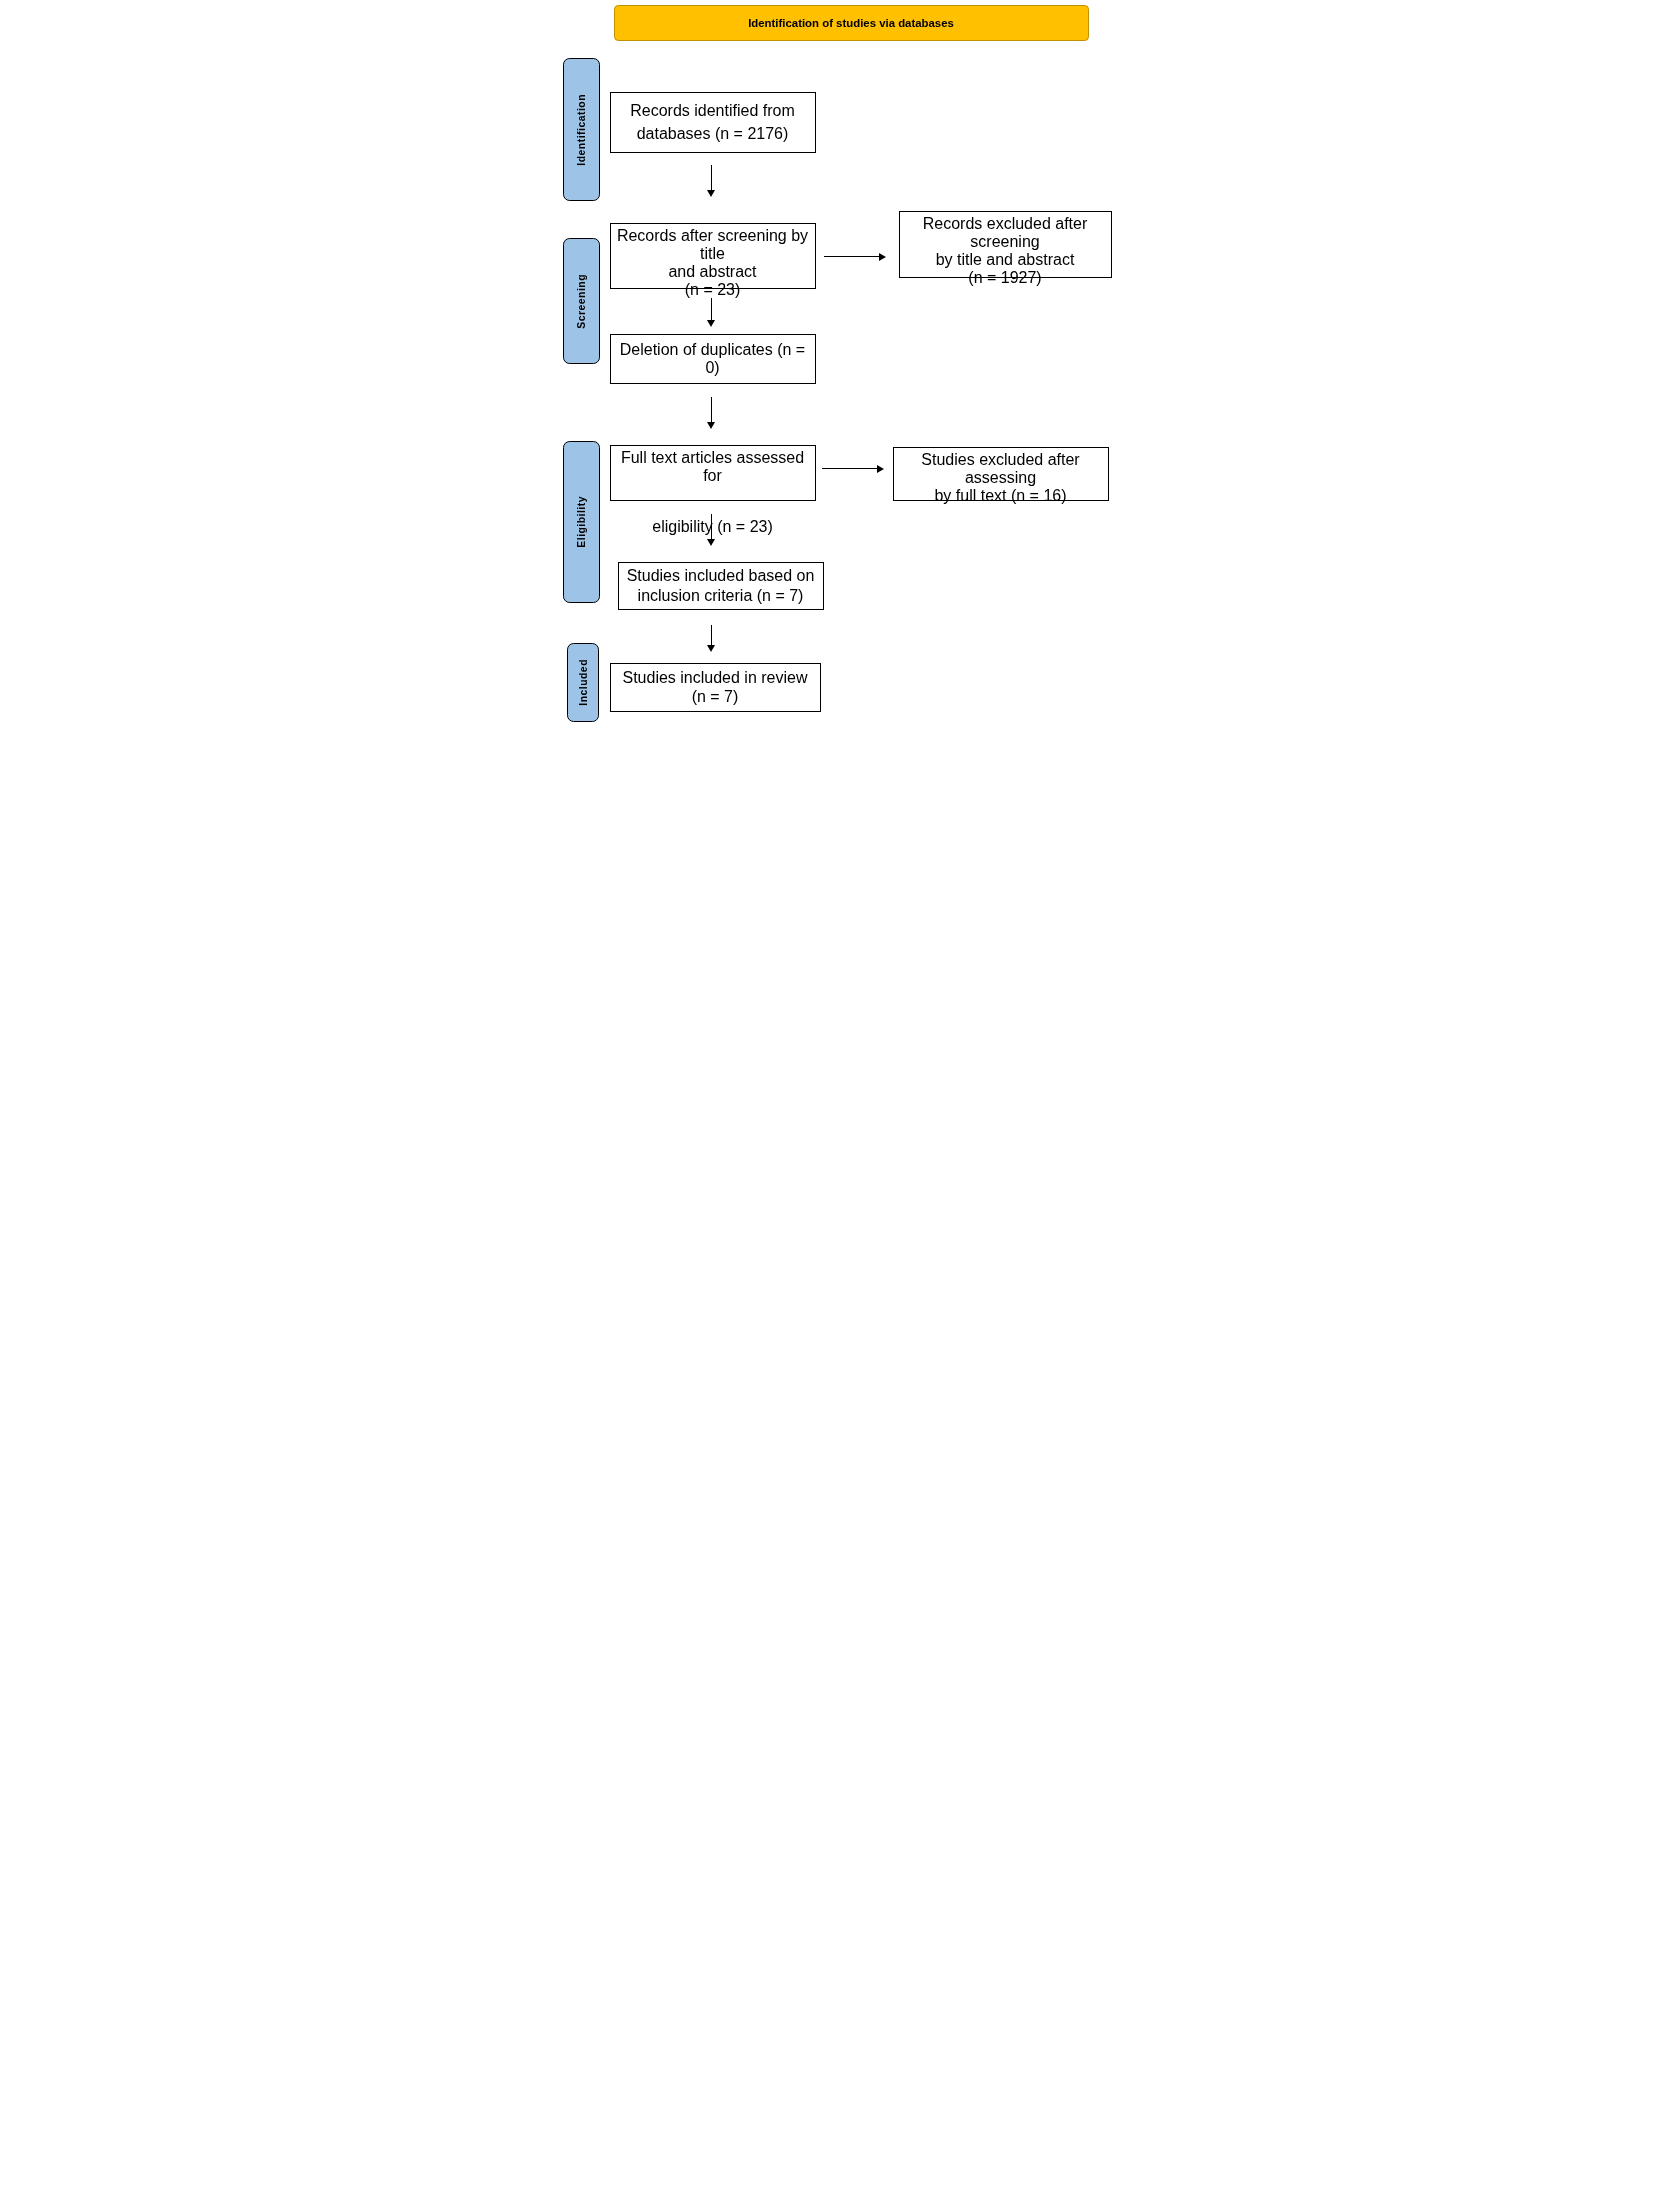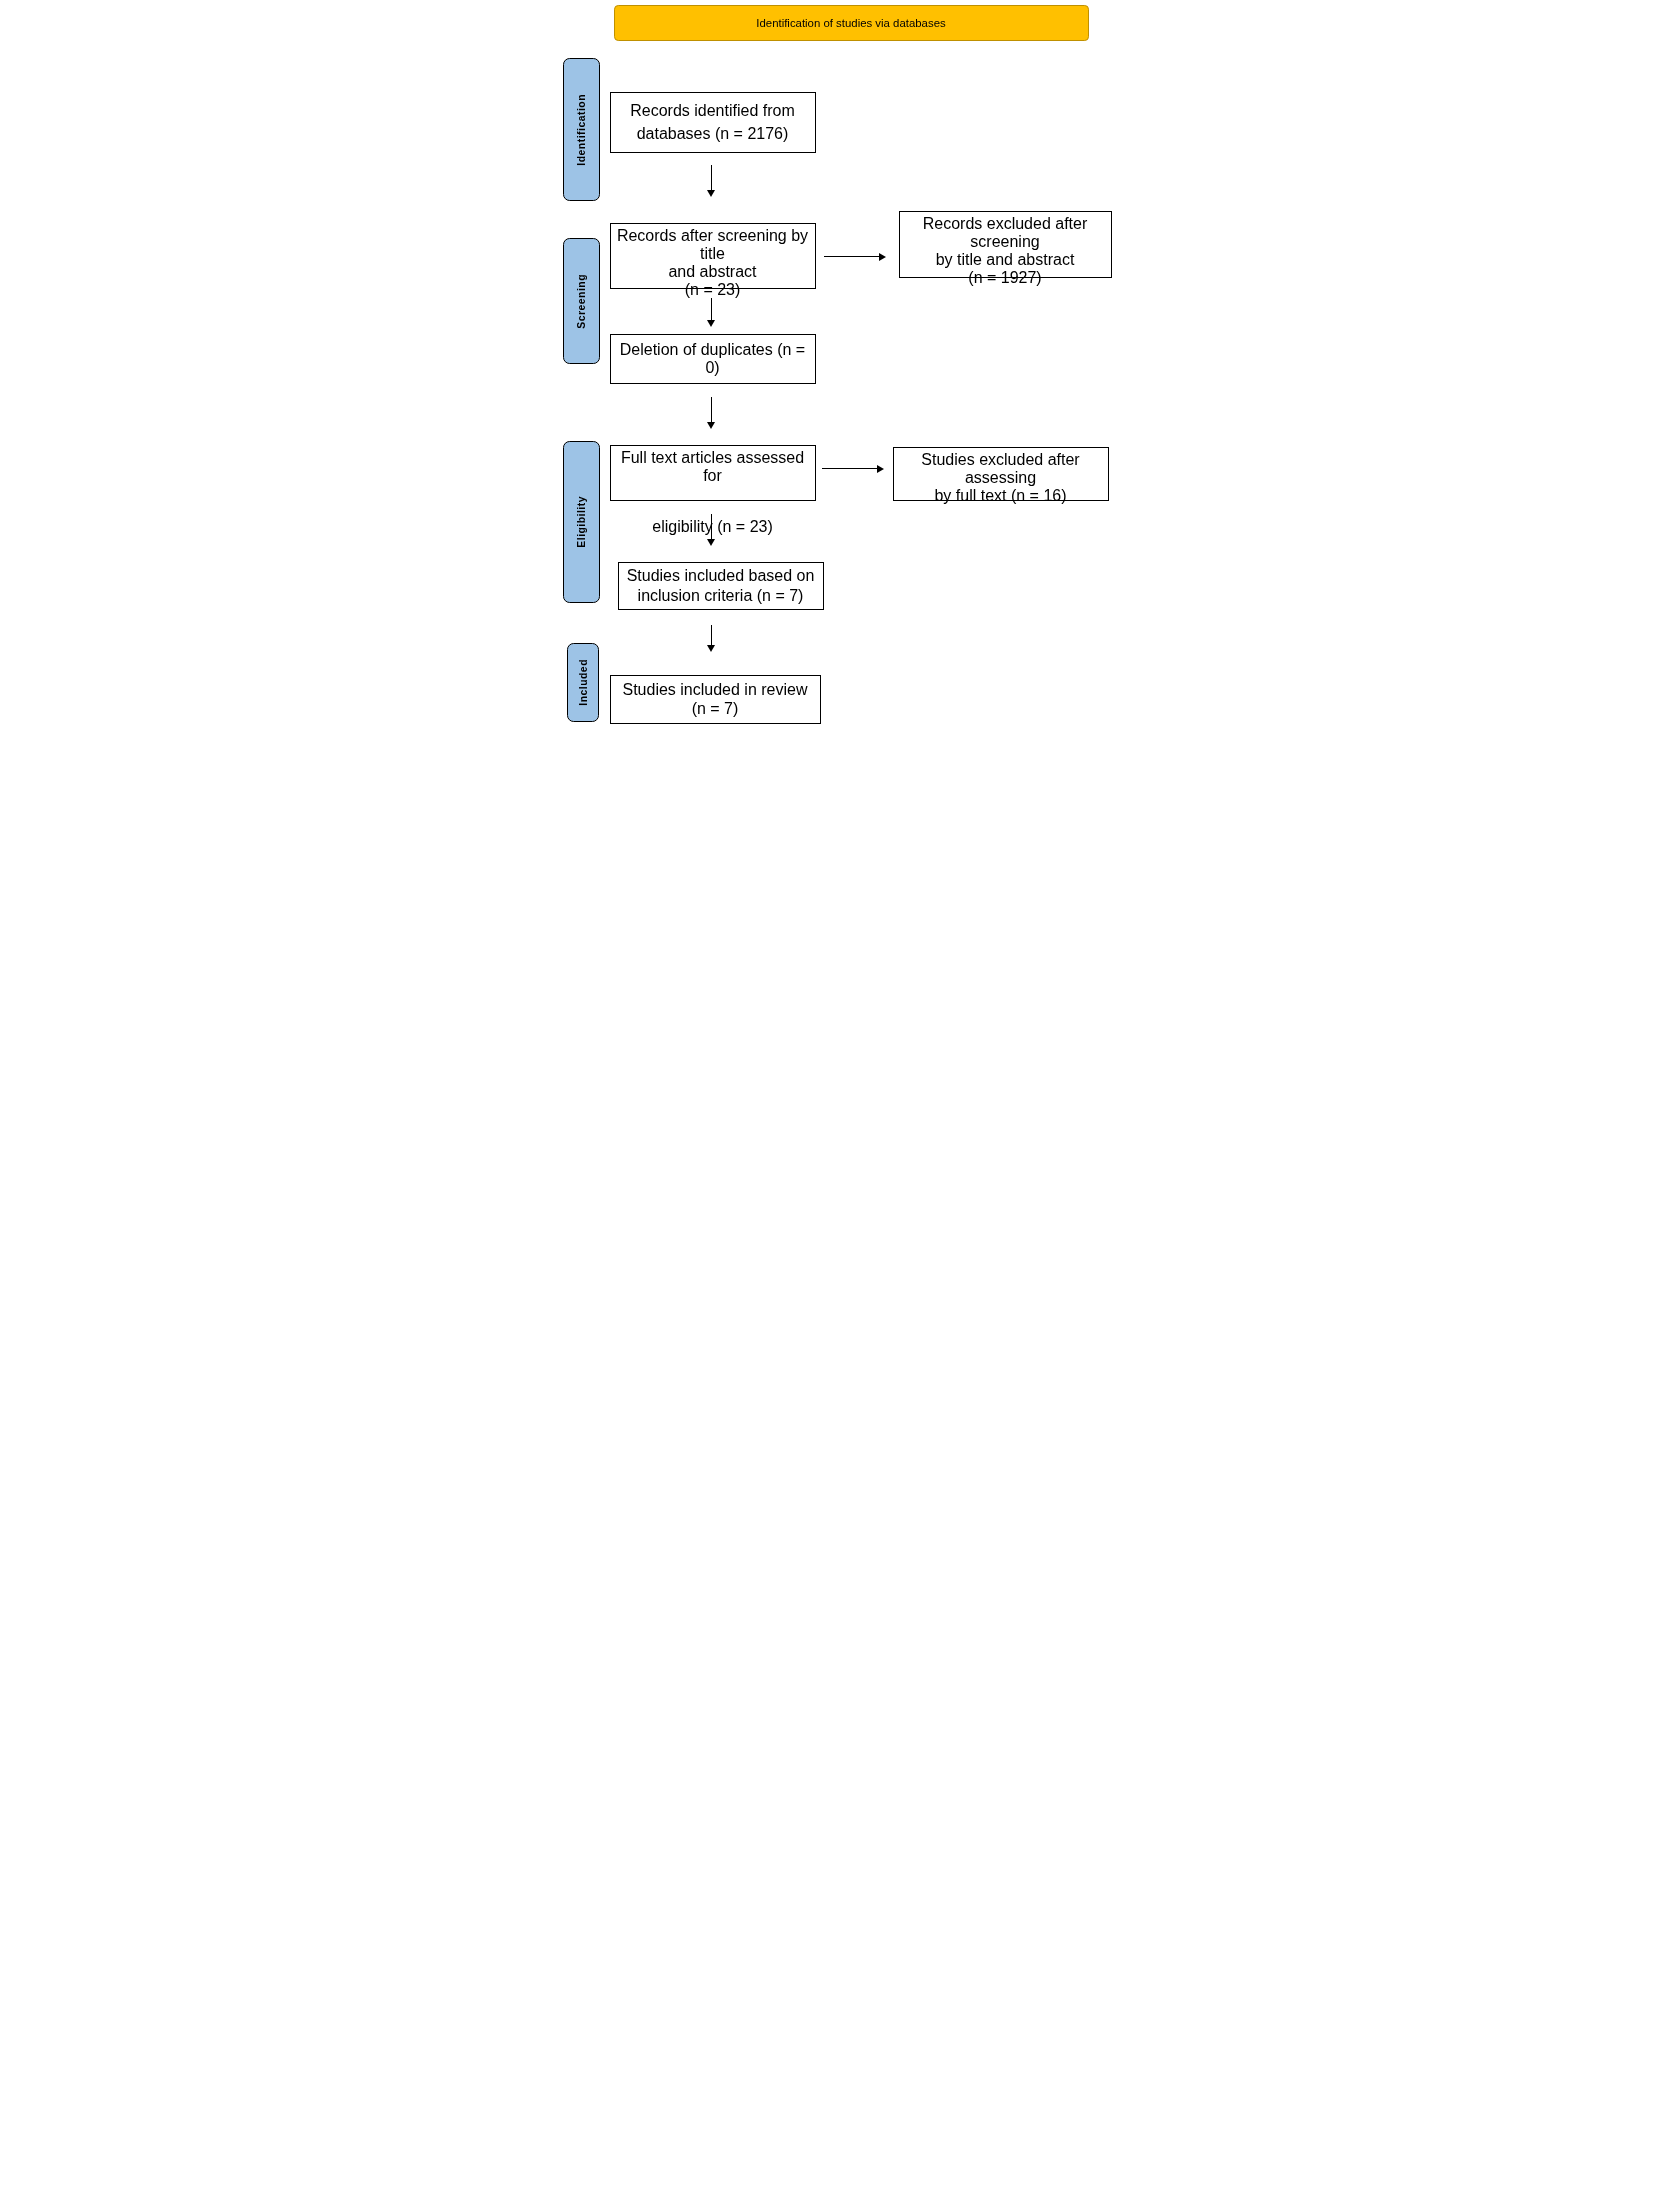--- a/index.html
+++ b/index.html
@@ -22,21 +22,21 @@
     position: absolute;
     left: 55px; top: 5.2px;
     width: 475px; height: 36px;
     background: var(--header-bg, #FFC000);
     border: 1.4px solid var(--header-border, #BF9000);
     border-radius: 4.3px;
     display: flex;
     align-items: center;
     justify-content: center;
     font-size: 11.4px;
-    font-weight: normal;
+    font-weight: bold;
     text-align: center;
     box-sizing: border-box;
   }
   
   .stage {
     position: absolute;
     background: var(--stage-bg, #9DC3E6);
     border: 1.4px solid #000;
     border-radius: 6.6px;
     display: flex;
@@ -71,21 +71,21 @@
     font-size: 16px;
     padding: 2.8px 4.7px;
   }
   .fbox .line { width: 100%; }
 
   #box-records-identified { left: 51px; top: 92px;  width: 206px; height: 61px; }
   #box-records-screened   { left: 51px; top: 223px;  width: 206px; height: 66px; }
   #box-duplicates         { left: 51px; top: 334px;  width: 206px; height: 50px; }
   #box-fulltext           { left: 51px; top: 445px;  width: 206px; height: 56px; gap: 33px; }
   #box-included-criteria  { left: 59px; top: 562px; width: 206px; height: 48px; }
-  #box-included-review    { left: 51px; top: 663px; width: 211px; height: 49px; margin-top: 12px; }
+  #box-included-review    { left: 51px; top: 663px; width: 211px; height: 49px; }
   #box-records-excluded   { left: 340px; top: 211px;  width: 213px; height: 67px; }
   #box-studies-excluded   { left: 334px; top: 447px;  width: 216px; height: 54px; }
 
   
   .arrow-v {
     position: absolute;
     width: 1.4px;
     background: var(--arrow-color, #000);
   }
   .arrow-v::after {

